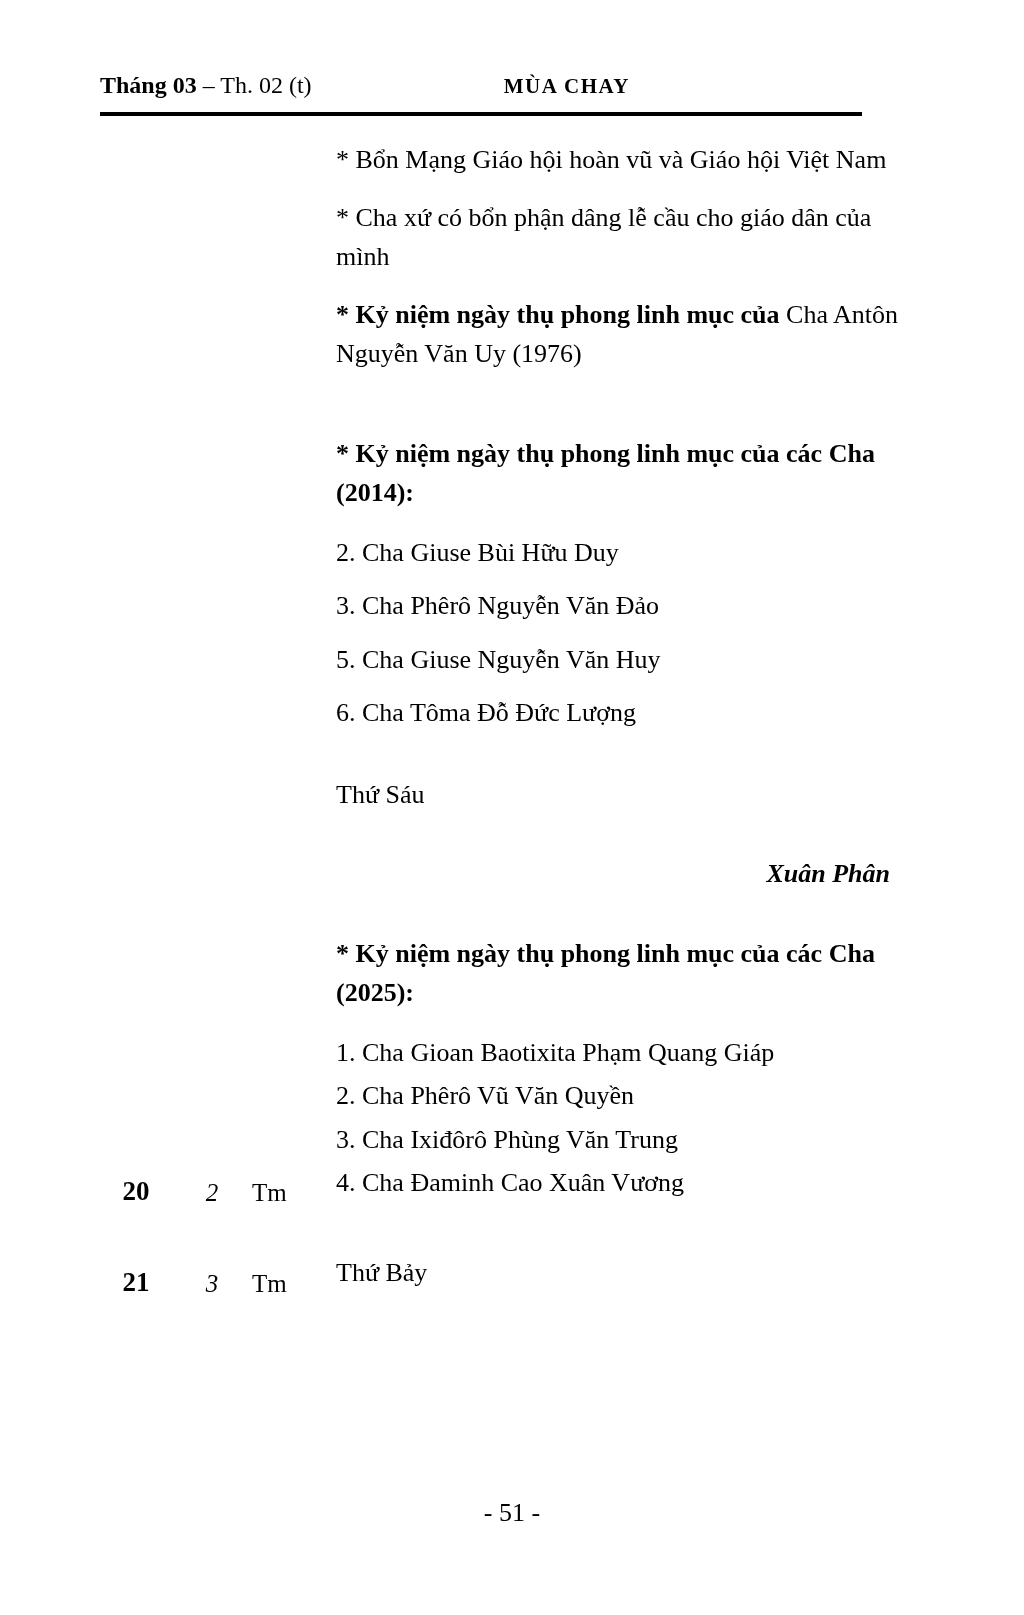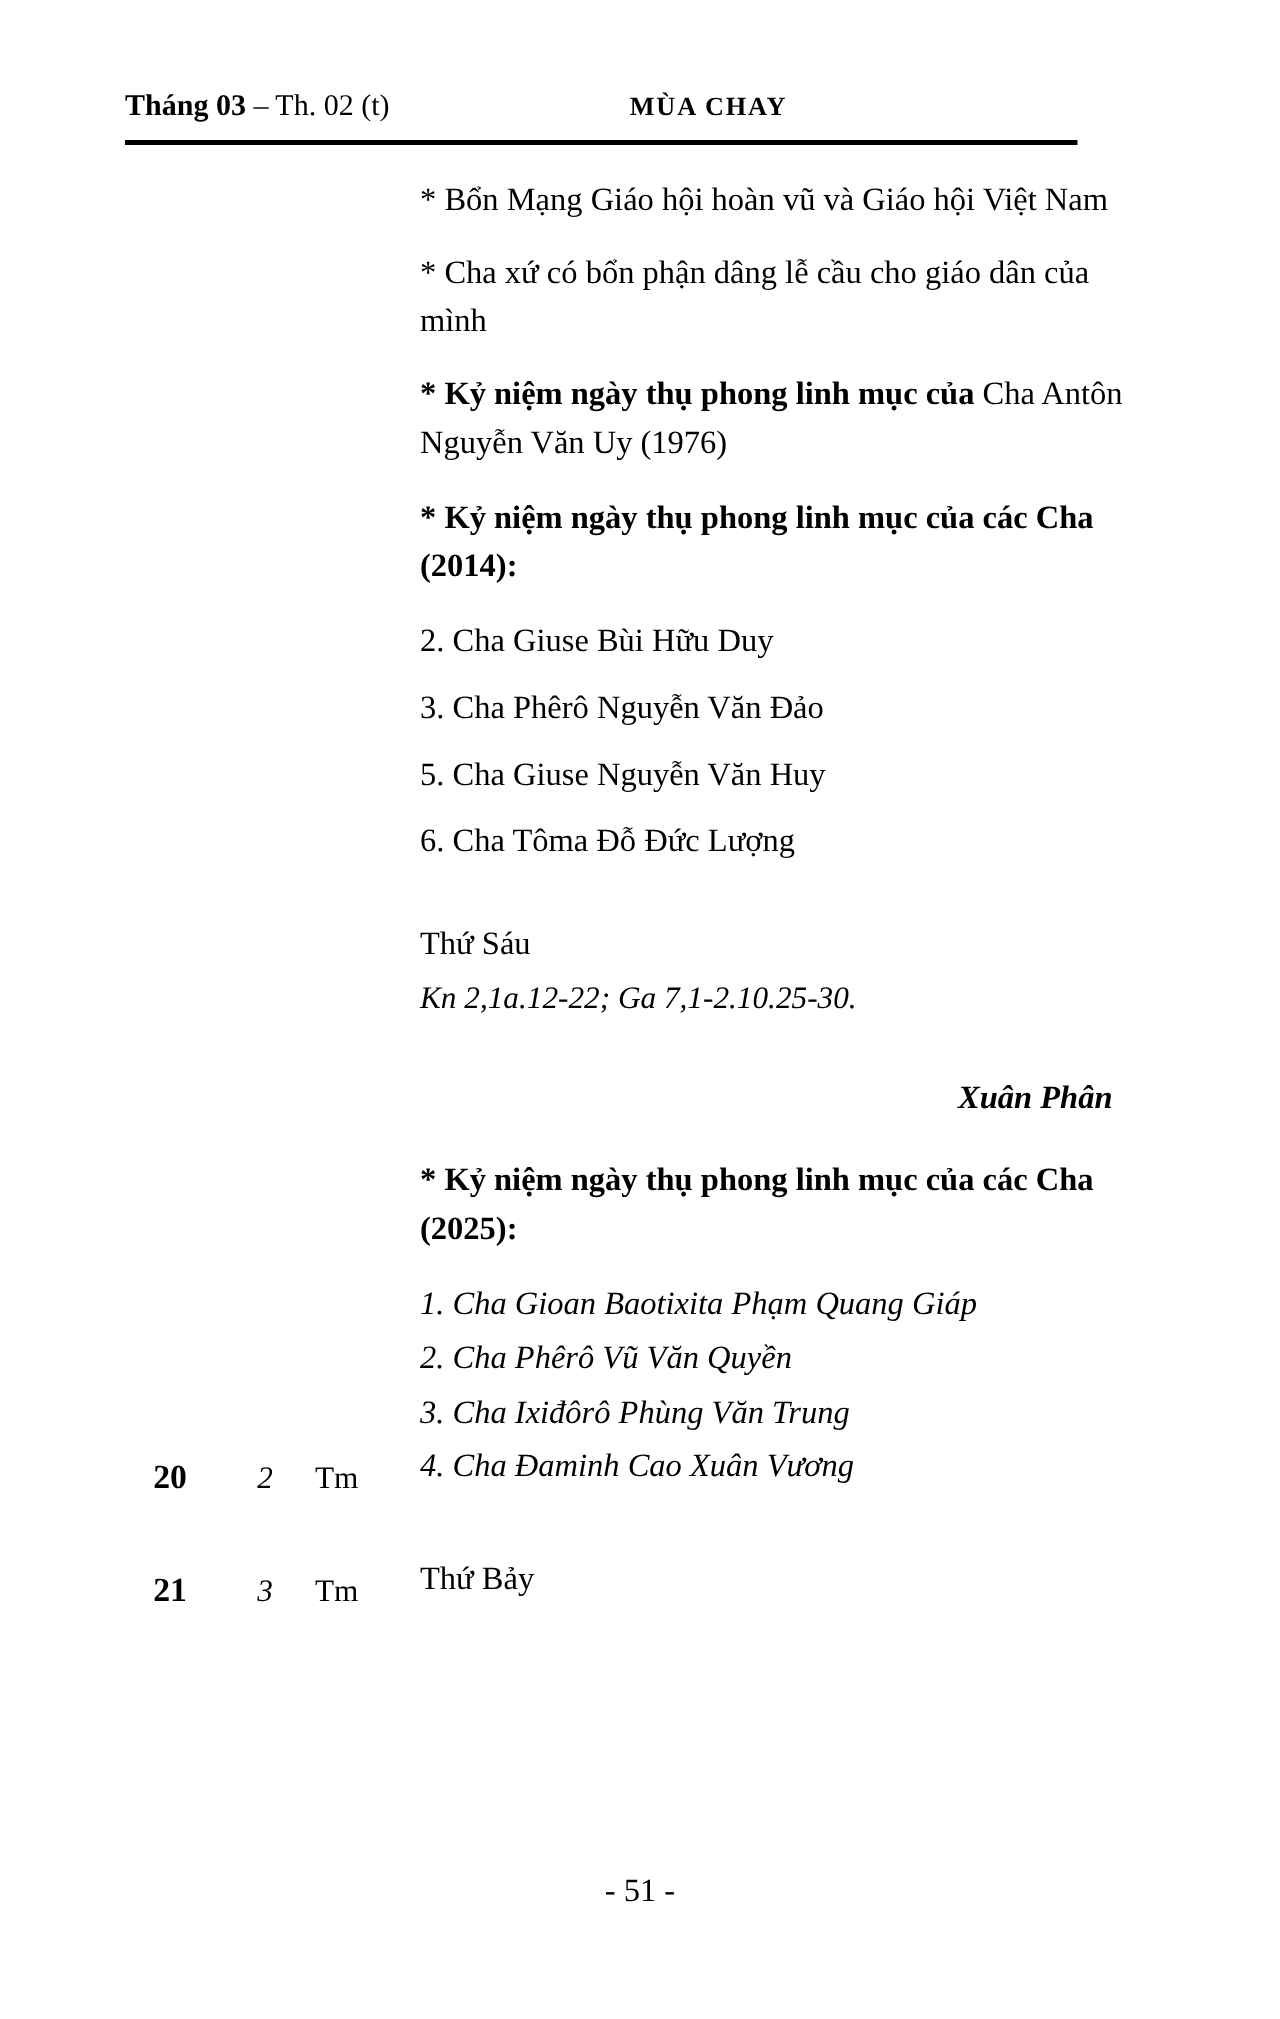--- a/index.html
+++ b/index.html
@@ -97,27 +97,27 @@
   }
 
   .para {
     margin: 0 0 18px 0;
   }
   .para.tight {
     margin-bottom: 6px;
   }
   .bold {
     font-weight: bold;
+    margin-top: 40px;
   }
   .list-line {
     margin: 0 0 14px 0;
   }
   .list-line.dense {
     margin-bottom: 4px;
-    font-style: italic;
   }
   .readings {
     font-style: italic;
     font-size: 25px;
     margin: 0;
   }
   .season-note {
     text-align: right;
     font-weight: bold;
     font-style: italic;
@@ -184,21 +184,20 @@
     </div>
 
     <div class="block-gap-md"></div>
 
     <div class="row">
       <div class="col-day">20</div>
       <div class="col-lunar">2</div>
       <div class="col-code">Tm</div>
       <div class="col-text">
         <p class="para tight">Thứ Sáu</p>
-        <p class="readings">Kn 2,1a.12-22; Ga 7,1-2.10.25-30.</p>
         <p class="season-note">Xuân Phân</p>
 
         <p class="para tight bold">
           <span>* Kỷ niệm ngày thụ phong linh mục của</span>
           <span>các Cha (2025):</span>
         </p>
 
         <div class="block-gap-sm"></div>
 
         <p class="list-line dense">1. Cha Gioan Baotixita Phạm Quang Giáp</p>

